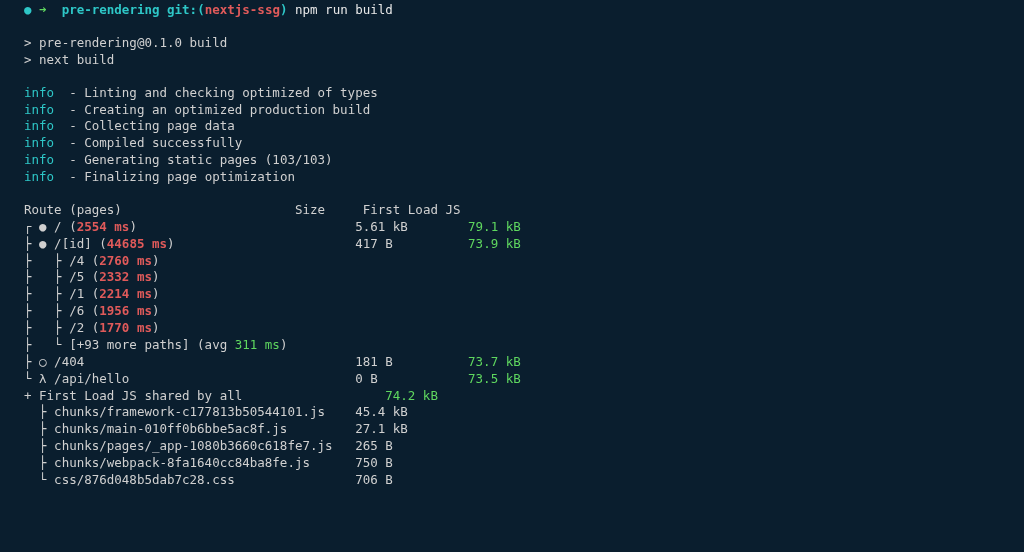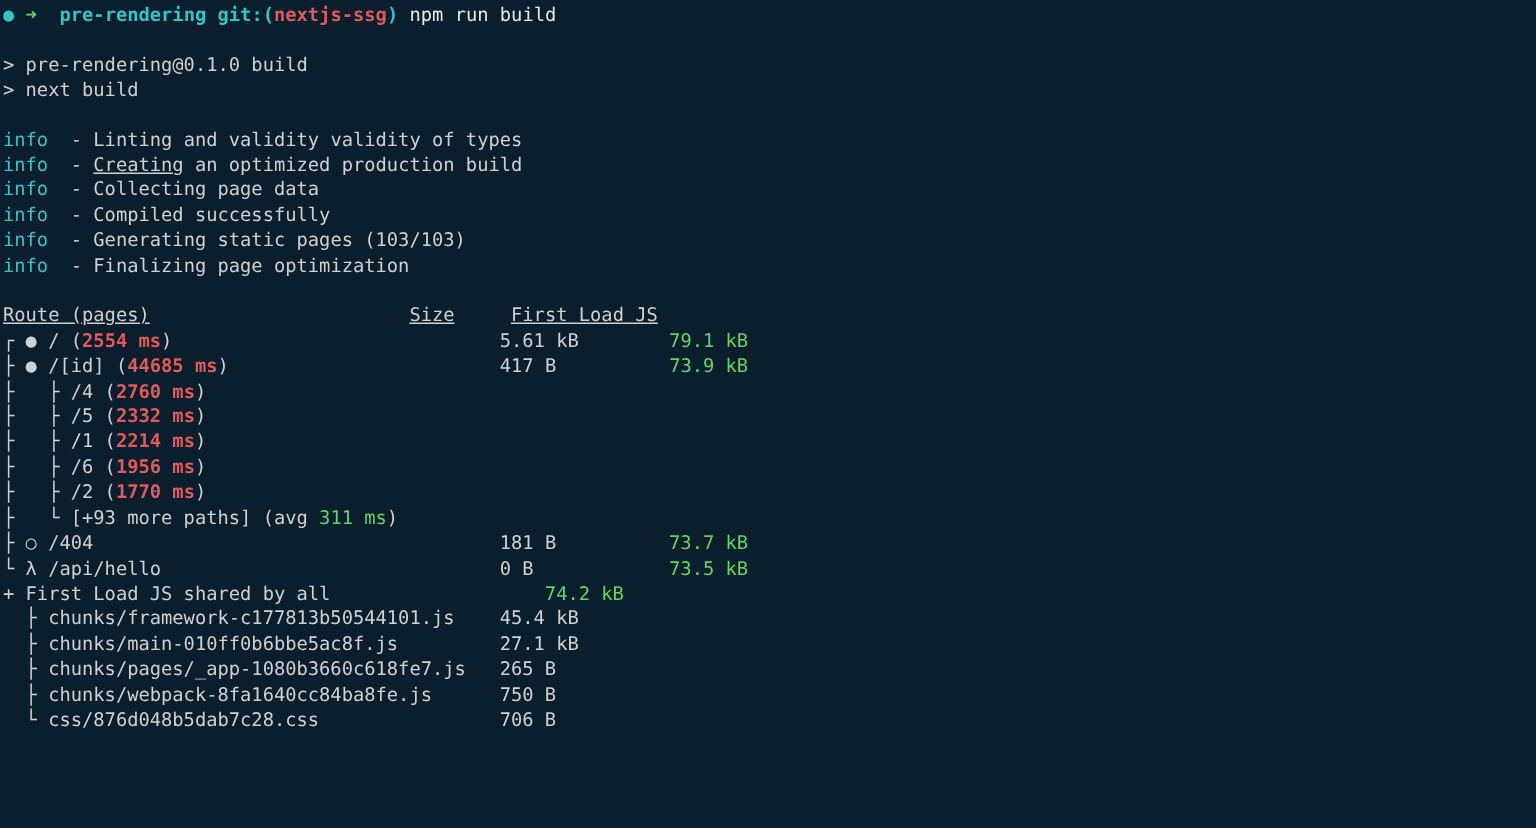--- a/index.html
+++ b/index.html
@@ -7,45 +7,45 @@
     background: #0a1e2e;
     color: #d0d0d0;
     font-family: "Menlo", "Monaco", "Consolas", monospace;
     font-size: 12.5px;
     line-height: 1.35;
     padding: 2px 0 8px 0;
     width: 1024px;
     height: 552px;
     overflow: hidden;
   }
-  .line { white-space: pre; padding-left: 2px; }
+  .line { white-space: pre; padding-left: 24px; }
   .cyan { color: #2ec7c7; }
   .green { color: #5fd75f; }
   .arrow { color: #5fd75f; }
   .red { color: #e05a5a; }
   .white { color: #e8e8e8; }
   .bold { font-weight: bold; }
-  .underline { text-decoration: underline; }
+  .underline { }
   .prompt-dot { color: #2ec7c7; }
   .gap { height: 16px; }
 </style>
 </head>
 <body>
 
 <div class="line"><span class="prompt-dot">●</span> <span class="arrow bold">➜</span>  <span class="cyan bold">pre-rendering</span> <span class="cyan bold">git:(</span><span class="red bold">nextjs-ssg</span><span class="cyan bold">)</span> <span class="white">npm run build</span></div>
 
 <div class="gap"></div>
 
 <div class="line">&gt; pre-rendering@0.1.0 build</div>
 <div class="line">&gt; next build</div>
 
 <div class="gap"></div>
 
 <div id="info-block">
-    <div class="line"><span class="cyan">info</span><span>  - </span><span>Linting and validity validity of types</span></div>
+    <div class="line"><span class="cyan">info</span><span>  - </span><span>Linting and checking optimized of types</span></div>
     <div class="line"><span class="cyan">info</span><span>  - </span><span class="underline">Creating</span><span> an optimized production build</span></div>
     <div class="line"><span class="cyan">info</span><span>  - </span><span>Collecting page data</span></div>
     <div class="line"><span class="cyan">info</span><span>  - </span><span>Compiled successfully</span></div>
     <div class="line"><span class="cyan">info</span><span>  - </span><span>Generating static pages (103/103)</span></div>
     <div class="line"><span class="cyan">info</span><span>  - </span><span>Finalizing page optimization</span></div>
   </div>
 
 <div class="gap"></div>
 
 <div class="line"><span class="underline">Route (pages)</span>                       <span class="underline">Size</span>     <span class="underline">First Load JS</span></div>

